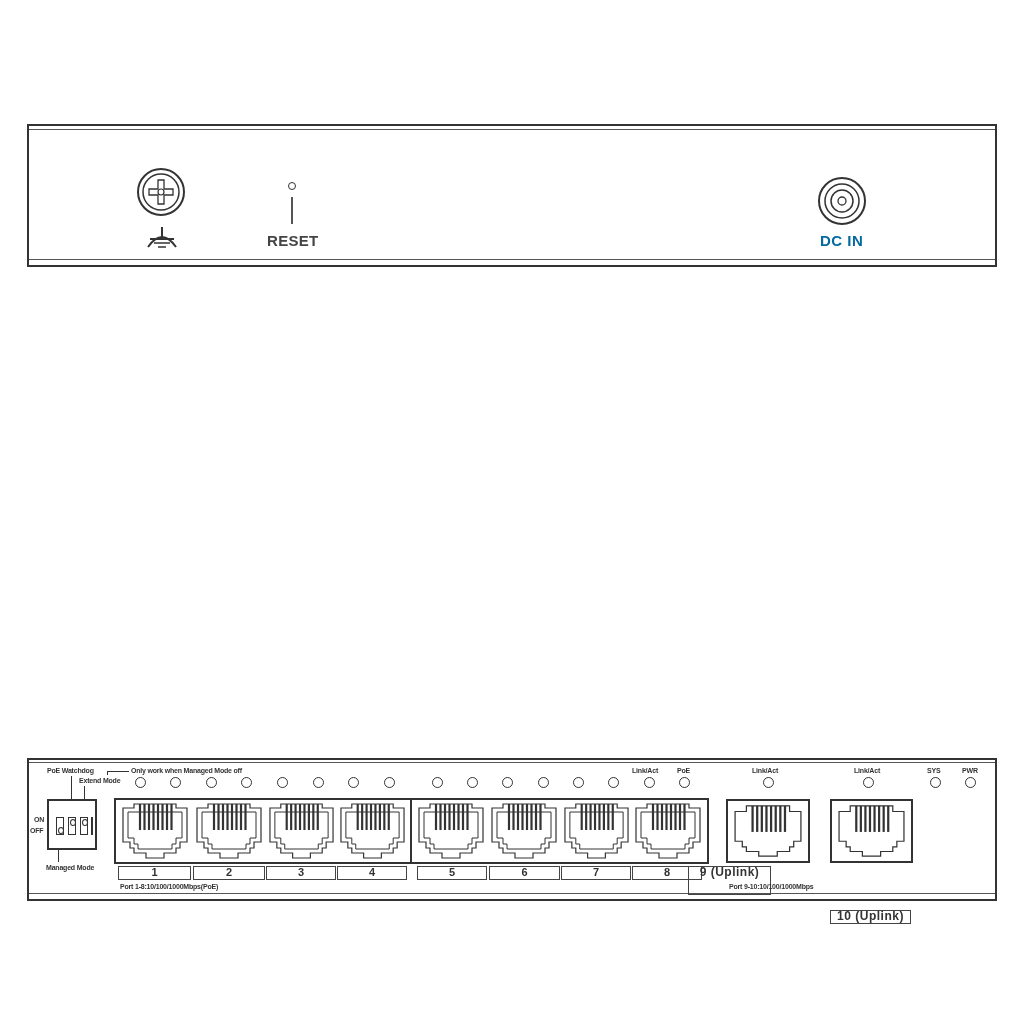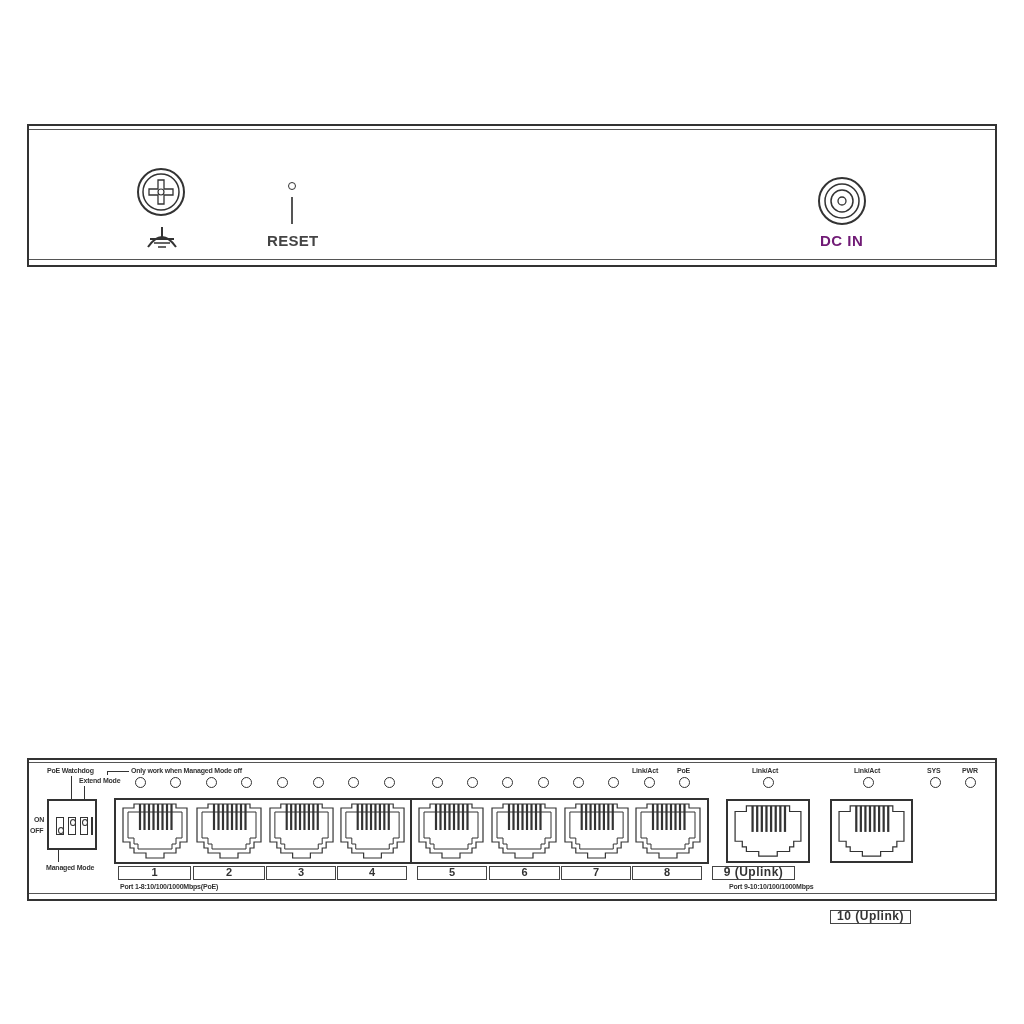--- a/index.html
+++ b/index.html
@@ -51,21 +51,21 @@
 <div class="label" style="left:267px; top:232px; font-size:15px; color:#444; letter-spacing:0.3px;">RESET</div>
 
 <div class="abs" style="left:817px; top:176px; width:50px; height:50px;">
   <svg viewBox="0 0 50 50" width="50" height="50">
     <circle cx="25" cy="25" r="23" fill="none" stroke="#333" stroke-width="2"></circle>
     <circle cx="25" cy="25" r="17" fill="none" stroke="#333" stroke-width="1.5"></circle>
     <circle cx="25" cy="25" r="11" fill="none" stroke="#333" stroke-width="1.5"></circle>
     <circle cx="25" cy="25" r="4" fill="none" stroke="#333" stroke-width="1.3"></circle>
   </svg>
 </div>
-<div class="label" style="left:820px; top:232px; font-size:15px; color:#701a75; letter-spacing:0.5px;">DC IN</div>
+<div class="label" style="left:820px; top:232px; font-size:15px; color:#0369a1; letter-spacing:0.5px;">DC IN</div>
 
 <div class="panel" style="left:27px; top:758px; width:970px; height:143px;">
   <div class="panel-top-line" style="top:2px;"></div>
   <div class="panel-top-line" style="top:133px;"></div>
 </div>
 
 <div class="label small" style="left:47px; top:767px;">PoE Watchdog</div>
 <div class="label small" style="left:79px; top:777px;">Extend Mode</div>
 <div class="label small" style="left:131px; top:767px;">Only work when Managed Mode off</div>
 <div class="leader" style="left:107px; top:771px; width:22px; height:1px;"></div>
@@ -272,21 +272,21 @@
         <line x1="24.5" y1="2" x2="24.5" y2="30"></line>
         <line x1="29" y1="2" x2="29" y2="30"></line>
         <line x1="33.5" y1="2" x2="33.5" y2="30"></line>
         <line x1="38" y1="2" x2="38" y2="30"></line>
         <line x1="42.5" y1="2" x2="42.5" y2="30"></line>
         <line x1="47" y1="2" x2="47" y2="30"></line>
         <line x1="51.5" y1="2" x2="51.5" y2="30"></line>
     </g>
   </svg>
 </div>
-<div class="port-label uplink-label" style="left:712px; top:866px; width:83px; height:14px;">9 (Uplink)</div>
+<div class="port-label uplink-label" style="left:688px; top:866px; width:83px; height:29px;">9 (Uplink)</div>
 
 <div class="port-group" style="left:830px; top:799px; width:83px; height:64px;"></div>
 <div class="port" style="left:836px; top:804px; width:71px; height:54px;">
   <svg viewBox="0 0 70 58" preserveAspectRatio="none">
     <path d="M3 8 H14 V2 H56 V8 H67 V40 H60 V46 H56 V51 H44 V56 H26 V51 H14 V46 H10 V40 H3 Z" fill="#fff" stroke="#333" stroke-width="1.2"></path>
     <g stroke="#333" stroke-width="2.2">
       <line x1="20" y1="2" x2="20" y2="30"></line>
         <line x1="24.5" y1="2" x2="24.5" y2="30"></line>
         <line x1="29" y1="2" x2="29" y2="30"></line>
         <line x1="33.5" y1="2" x2="33.5" y2="30"></line>

